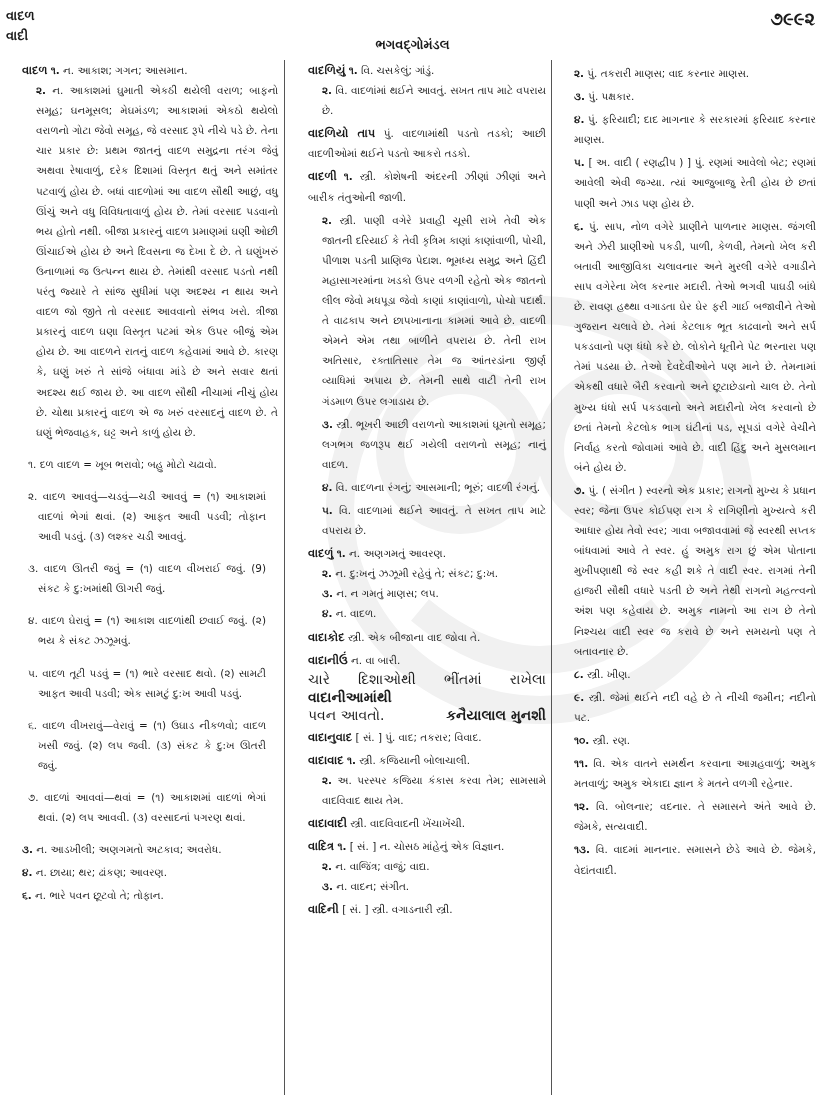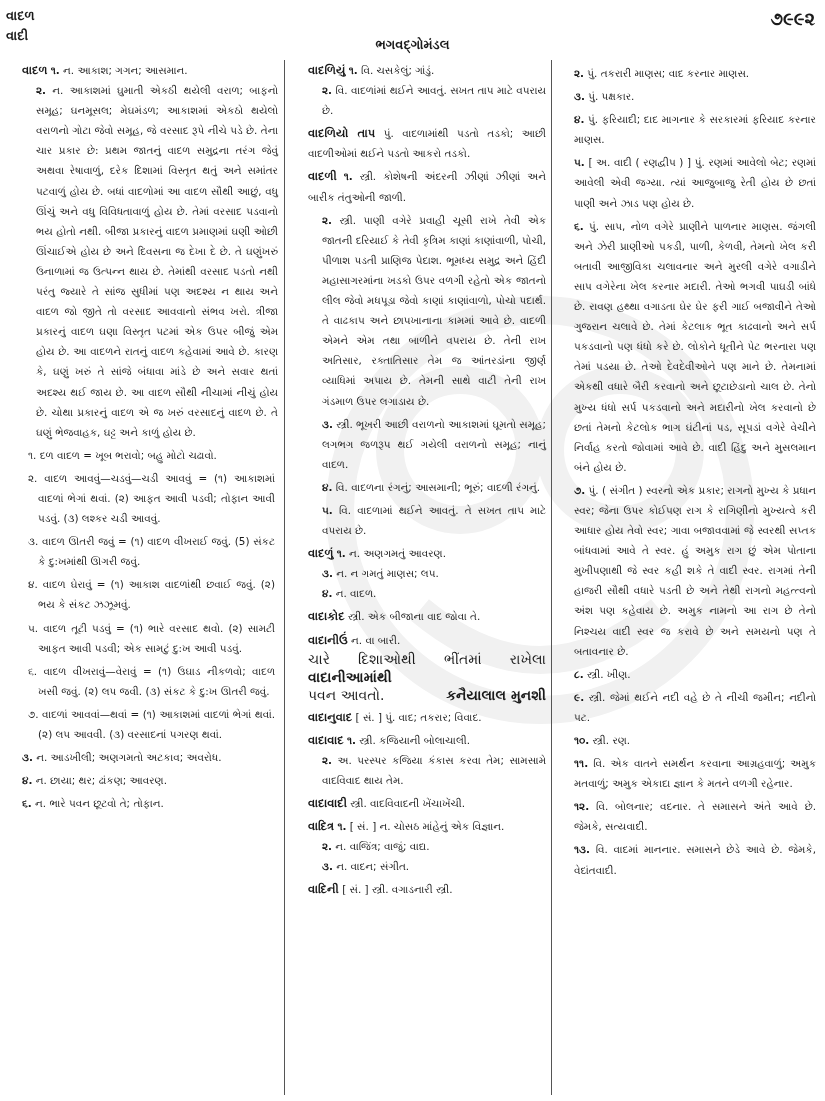--- a/index.html
+++ b/index.html
@@ -36,21 +36,21 @@
   .entry { margin: 0; }
   .sense { margin: 0 0 0 16px; }
   .sense.indent { padding-left: 14px; text-indent: 0; }
   .sub { padding-left: 22px; text-indent: -10px; margin-left: 10px; }
   .hw { font-weight: bold; font-size: 11.5px; }
   .num { font-weight: bold; }
   .gap { margin-top: 3px; }
   .quote { padding-left: 16px; font-size: 14px; line-height: 18px; }
   .quote .src { float: right; font-weight: bold; }
   .quote .q-bold { font-weight: bold; }
-  p { margin: 3px; }
+  p { margin: 12px; }
 </style>
 </head>
 <body>
 
 <svg class="watermark" viewBox="0 0 480 520">
   <g fill="none" stroke="#f1f1f1" stroke-width="28">
     <circle cx="240" cy="260" r="200"></circle>
     <circle cx="160" cy="200" r="70"></circle>
     <circle cx="320" cy="200" r="70"></circle>
     <path d="M120 360 Q240 460 360 360"></path>
@@ -76,21 +76,21 @@
         <span class="hw">વાદળ</span>
         <span class="num">૧.</span>
         <span>ન. આકાશ; ગગન; આસમાન.</span>
       </p>
       <p class="sense indent">
         <span class="num">૨.</span>
         <span>ન. આકાશમાં ઘુમાતી એકઠી થયેલી વરાળ; બાફનો સમૂહ; ઘનમૂસલ; મેઘમંડળ; આકાશમાં એકઠો થયેલો વરાળનો ગોટા જેવો સમૂહ, જે વરસાદ રૂપે નીચે પડે છે. તેના ચાર પ્રકાર છે: પ્રથમ જાતનું વાદળ સમુદ્રના તરંગ જેવું અથવા રેષાવાળું, દરેક દિશામાં વિસ્તૃત થતું અને સમાંતર પટવાળું હોય છે. બધાં વાદળોમાં આ વાદળ સૌથી આછું, વધુ ઊંચું અને વધુ વિવિધતાવાળું હોય છે. તેમાં વરસાદ પડવાનો ભય હોતો નથી. બીજા પ્રકારનું વાદળ પ્રમાણમાં ઘણી ઓછી ઊંચાઈએ હોય છે અને દિવસના જ દેખા દે છે. તે ઘણુંખરું ઉનાળામાં જ ઉત્પન્ન થાય છે. તેમાંથી વરસાદ પડતો નથી પરંતુ જ્યારે તે સાંજ સુધીમાં પણ અદશ્ય ન થાય અને વાદળ જો જીતે તો વરસાદ આવવાનો સંભવ ખરો. ત્રીજા પ્રકારનું વાદળ ઘણા વિસ્તૃત પટમાં એક ઉપર બીજું એમ હોય છે. આ વાદળને રાતનું વાદળ કહેવામાં આવે છે. કારણ કે, ઘણું ખરું તે સાંજે બંધાવા માંડે છે અને સવાર થતાં અદશ્ય થઈ જાય છે. આ વાદળ સૌથી નીચામાં નીચું હોય છે. ચોથા પ્રકારનું વાદળ એ જ ખરું વરસાદનું વાદળ છે. તે ઘણું ભેજવાહક, ઘટ્ટ અને કાળું હોય છે.</span>
       </p>
       <p class="sub"><span>૧.</span> <span>દળ વાદળ = ખૂબ ભરાવો; બહુ મોટો ચઢાવો.</span></p>
       <p class="sub"><span>૨.</span> <span>વાદળ આવવું—ચડવું—ચડી આવવું = (૧) આકાશમાં વાદળાં ભેગાં થવાં. (૨) આફત આવી પડવી; તોફાન આવી પડવું. (૩) લશ્કર ચડી આવવું.</span></p>
-      <p class="sub"><span>૩.</span> <span>વાદળ ઊતરી જવું = (૧) વાદળ વીખરાઈ જવું. (5) સંકટ કે દુ:ખમાંથી ઊગરી જવું.</span></p>
+      <p class="sub"><span>૩.</span> <span>વાદળ ઊતરી જવું = (૧) વાદળ વીખરાઈ જવું. (9) સંકટ કે દુ:ખમાંથી ઊગરી જવું.</span></p>
       <p class="sub"><span>૪.</span> <span>વાદળ ઘેરાવું = (૧) આકાશ વાદળાંથી છવાઈ જવું. (૨) ભય કે સંકટ ઝઝૂમવું.</span></p>
       <p class="sub"><span>૫.</span> <span>વાદળ તૂટી પડવું = (૧) ભારે વરસાદ થવો. (૨) સામટી આફત આવી પડવી; એક સામટું દુ:ખ આવી પડવું.</span></p>
       <p class="sub"><span>૬.</span> <span>વાદળ વીખરાવું—વેરાવું = (૧) ઉઘાડ નીકળવો; વાદળ ખસી જવું. (૨) લપ જવી. (૩) સંકટ કે દુ:ખ ઊતરી જવું.</span></p>
       <p class="sub"><span>૭.</span> <span>વાદળાં આવવાં—થવાં = (૧) આકાશમાં વાદળાં ભેગાં થવાં. (૨) લપ આવવી. (૩) વરસાદનાં પગરણ થવાં.</span></p>
       <p class="sense gap"><span class="num">૩.</span> <span>ન. આડખીલી; અણગમતો અટકાવ; અવરોધ.</span></p>
       <p class="sense gap"><span class="num">૪.</span> <span>ન. છાયા; થર; ઢાંકણ; આવરણ.</span></p>
       <p class="sense gap"><span class="num">૬.</span> <span>ન. ભારે પવન છૂટવો તે; તોફાન.</span></p>
     </div>
   </div>
 
@@ -104,20 +104,21 @@
     </div>
     <div class="entry gap">
       <p class="sense"><span class="hw">વાદળી</span> <span class="num">૧.</span> <span>સ્ત્રી. કોશેષની અંદરની ઝીણાં ઝીણાં અને બારીક તંતુઓની જાળી.</span></p>
       <p class="sense indent gap"><span class="num">૨.</span> <span>સ્ત્રી. પાણી વગેરે પ્રવાહી ચૂસી રાખે તેવી એક જાતની દરિયાઈ કે તેવી કૃત્રિમ કાણાં કાણાંવાળી, પોચી, પીળાશ પડતી પ્રાણિજ પેદાશ. ભૂમધ્ય સમુદ્ર અને હિંદી મહાસાગરમાંના ખડકો ઉપર વળગી રહેતો એક જાતનો લીલ જેવો મધપૂડા જેવો કાણાં કાણાંવાળો, પોચો પદાર્થ. તે વાઢકાપ અને છાપખાનાના કામમાં આવે છે. વાદળી એમને એમ તથા બાળીને વપરાય છે. તેની રાખ અતિસાર, રક્તાતિસાર તેમ જ આંતરડાંના જીર્ણ વ્યાધિમાં અપાય છે. તેમની સાથે વાટી તેની રાખ ગંડમાળ ઉપર લગાડાય છે.</span></p>
       <p class="sense indent gap"><span class="num">૩.</span> <span>સ્ત્રી. ભૂખરી આછી વરાળનો આકાશમાં ઘૂમતો સમૂહ; લગભગ જળરૂપ થઈ ગયેલી વરાળનો સમૂહ; નાનું વાદળ.</span></p>
       <p class="sense indent gap"><span class="num">૪.</span> <span>વિ. વાદળના રંગનું; આસમાની; ભૂરું; વાદળી રંગનું.</span></p>
       <p class="sense indent gap"><span class="num">૫.</span> <span>વિ. વાદળામાં થઈને આવતું. તે સખત તાપ માટે વપરાય છે.</span></p>
     </div>
     <div class="entry gap">
       <p class="sense"><span class="hw">વાદળું</span> <span class="num">૧.</span> <span>ન. અણગમતું આવરણ.</span></p>
+      <p class="sense indent"><span class="num">૨.</span> <span>ન. દુ:ખનું ઝઝૂમી રહેવું તે; સંકટ; દુ:ખ.</span></p>
       <p class="sense indent"><span class="num">૩.</span> <span>ન. ન ગમતું માણસ; લપ.</span></p>
       <p class="sense indent"><span class="num">૪.</span> <span>ન. વાદળ.</span></p>
     </div>
     <div class="entry gap">
       <p class="sense"><span class="hw">વાદાકોદ</span> <span>સ્ત્રી. એક બીજાના વાદ જોવા તે.</span></p>
     </div>
     <div class="entry gap">
       <p class="sense"><span class="hw">વાદાનીઉં</span> <span>ન. વા બારી.</span></p>
       <div class="quote">
         <div><span>ચારે દિશાઓથી ભીંતમાં રાખેલા </span><span class="q-bold">વાદાનીઆમાંથી</span></div>

